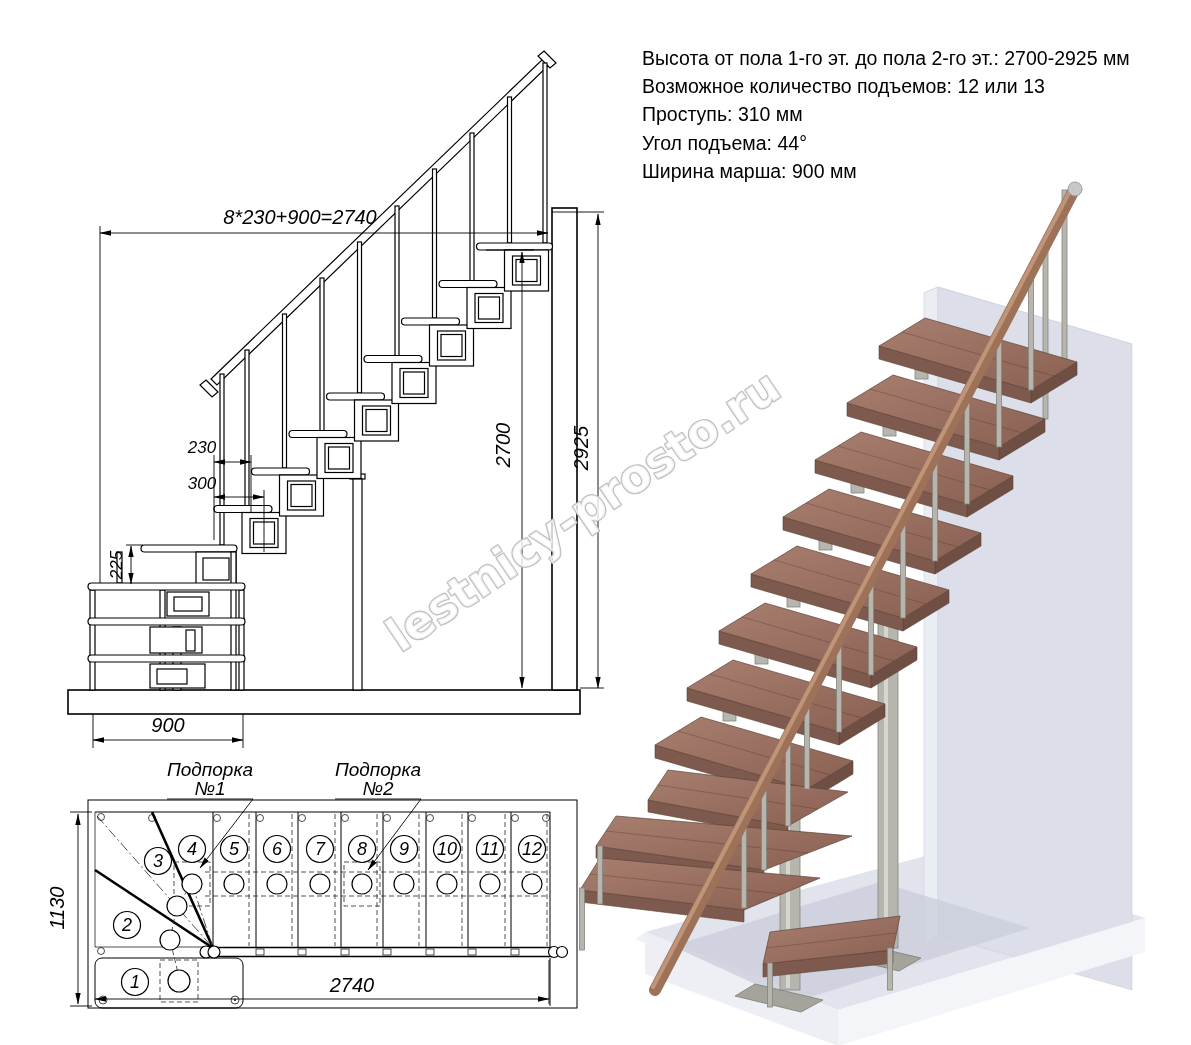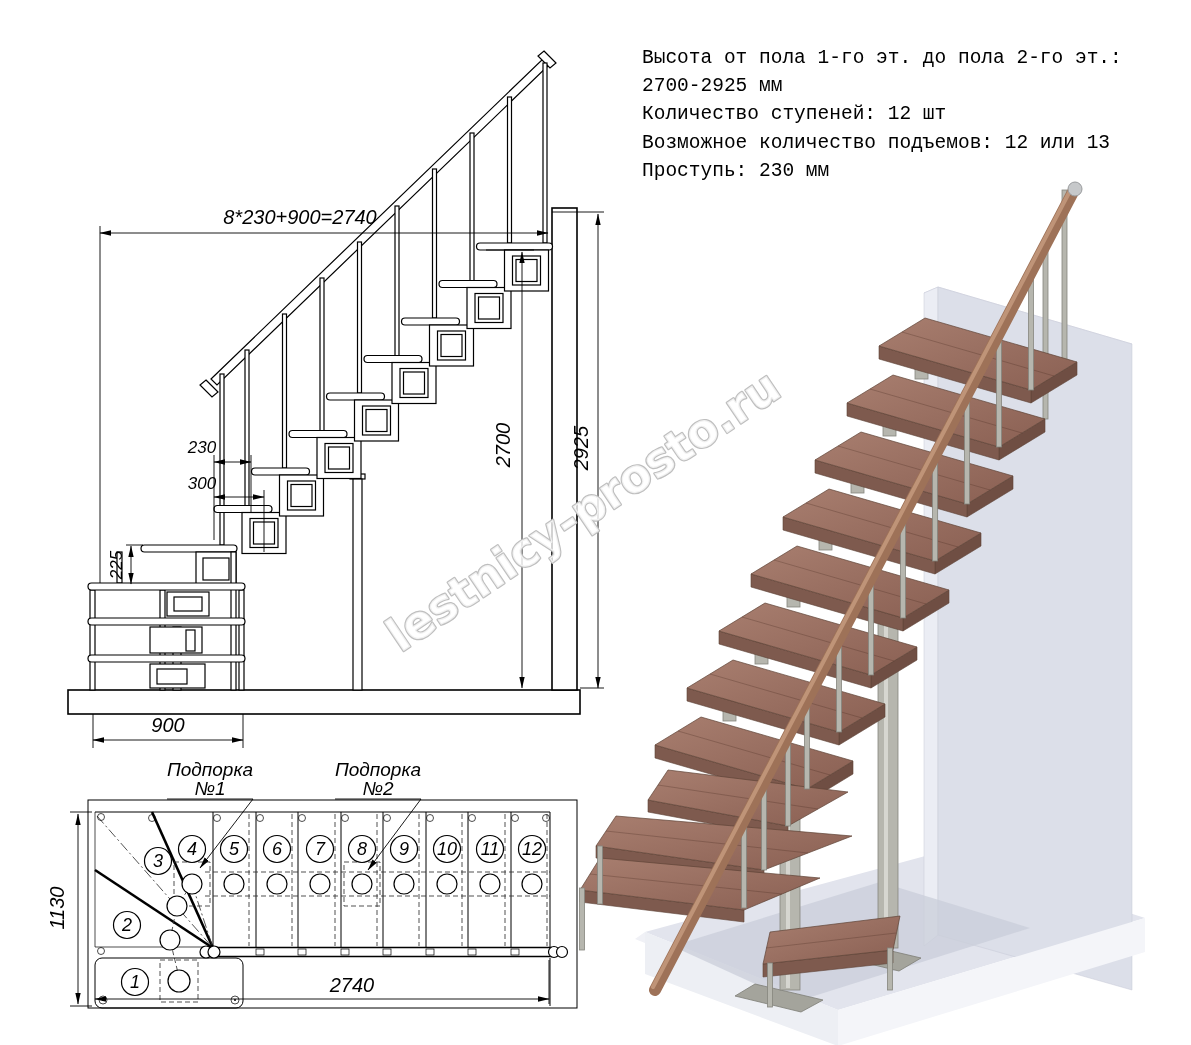--- a/index.html
+++ b/index.html
@@ -1,20 +1,20 @@
 <!DOCTYPE html>
 <html><head>
 <meta charset="utf-8">
 <style>
   html,body{margin:0;padding:0;background:#fff;}
   .canvas{position:relative;width:1191px;height:1045px;background:#ffffff;overflow:hidden;
           font-family:"Liberation Sans",sans-serif;}
   svg{position:absolute;left:0;top:0;}
   .specs{position:absolute;left:642px;top:44px;width:540px;color:#000;
-         font-size:19.5px;line-height:28.2px;font-family:Liberation Mono, monospace;}
+         font-size:19.5px;line-height:28.2px;font-family:Liberation Sans, sans-serif;}
   
   .k  {fill:#ffffff;stroke:#000000;stroke-width:1.2px;}
   .k2 {fill:#ffffff;stroke:#000000;stroke-width:1.6px;}
   .ln {stroke:#000000;stroke-width:1px;fill:none;}
   .ln5{stroke:#000000;stroke-width:.7px;fill:none;}
   .thk{stroke:#000000;stroke-width:2.6px;fill:none;}
   .dim{stroke:#000000;stroke-width:.9px;fill:none;}
   .dsh{stroke:#333333;stroke-width:.85px;fill:none;stroke-dasharray:5 3;}
   .ddt{stroke:#333333;stroke-width:.85px;fill:none;stroke-dasharray:10 3 2 3;}
   .dimt{font:italic 17px "Liberation Sans",sans-serif;fill:#000;}
@@ -461,18 +461,19 @@
       <line x1="95" y1="999" x2="549" y2="999" class="dim" marker-start="url(#ar)" marker-end="url(#ar)"></line>
       <text class="dimb" x="352" y="992" text-anchor="middle">2740</text>
     </g>
   </g>
 
   <text class="wm" transform="translate(592,524) rotate(-34)" text-anchor="middle">lestnicy-prosto.ru</text>
 </svg>
 
 <div class="specs">
   <div>Высота от пола 1-го эт. до пола 2-го эт.: 2700-2925 мм</div>
-  <div>Количество ступеней: 12 шт</div>
   <div>Возможное количество подъемов: 12 или 13</div>
-  <div>Проступь: 230 мм</div>
+  <div>Проступь: 310 мм</div>
+  <div>Угол подъема: 44°</div>
+  <div>Ширина марша: 900 мм</div>
 </div>
 
 </div>
 
 </body></html>

